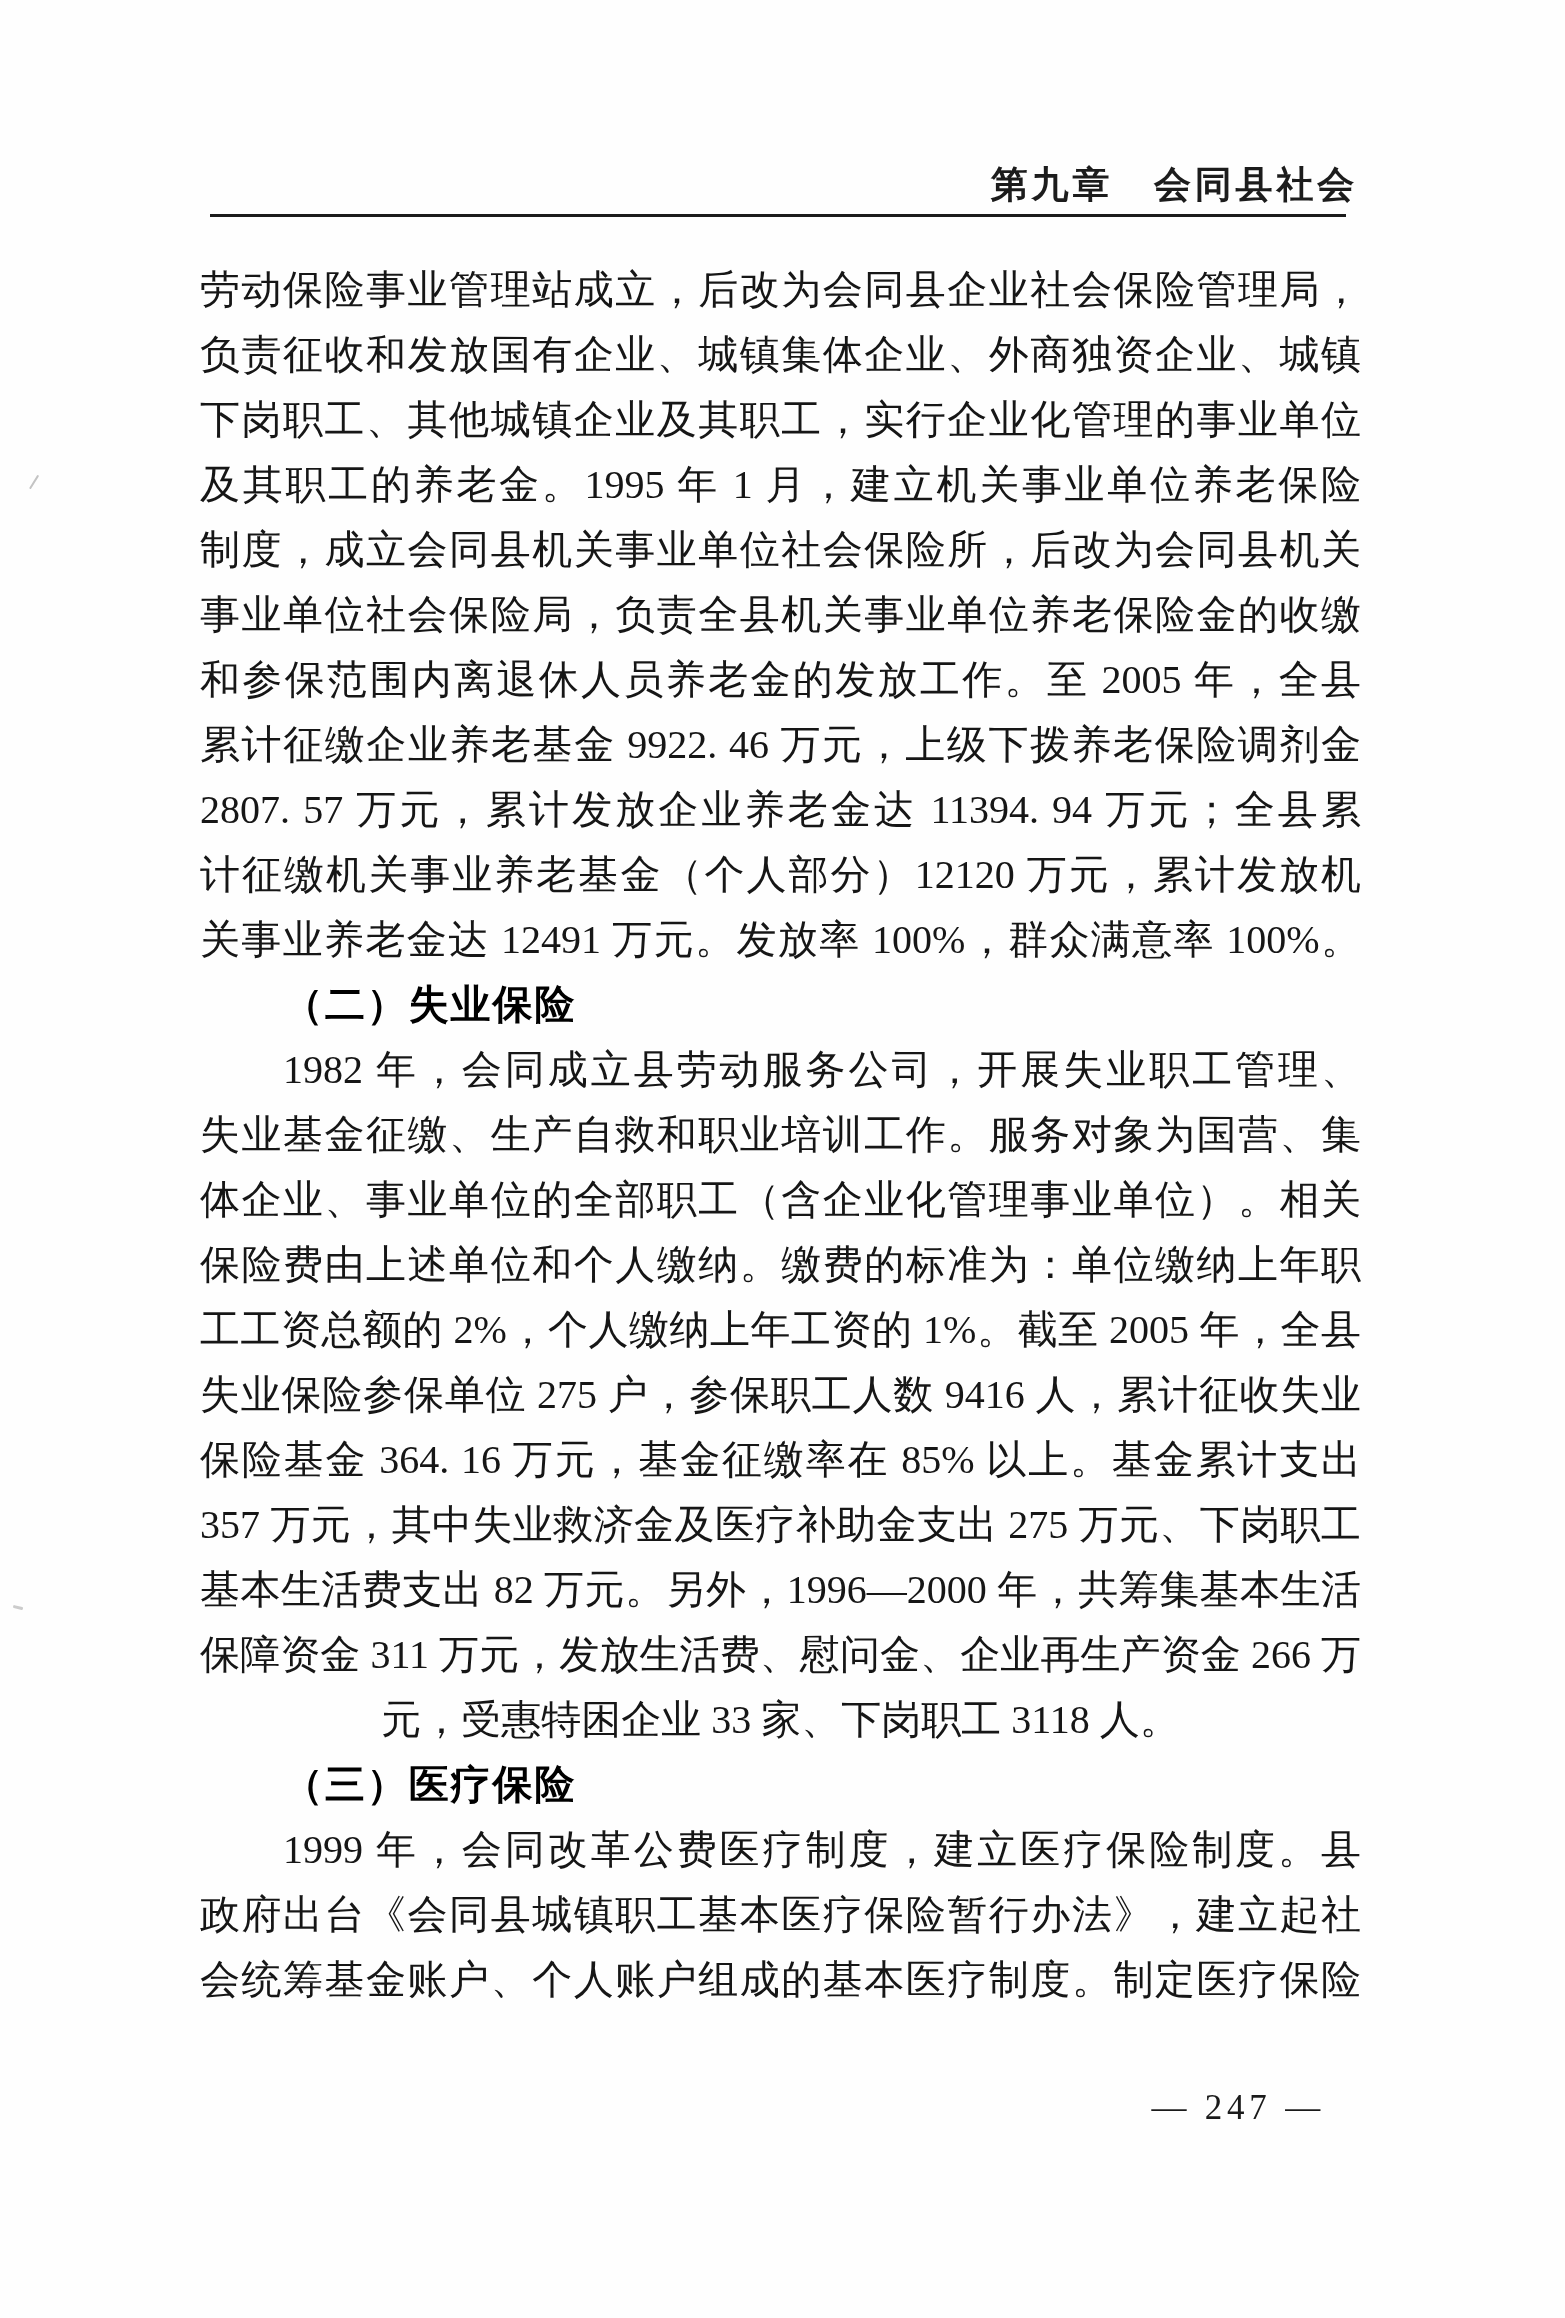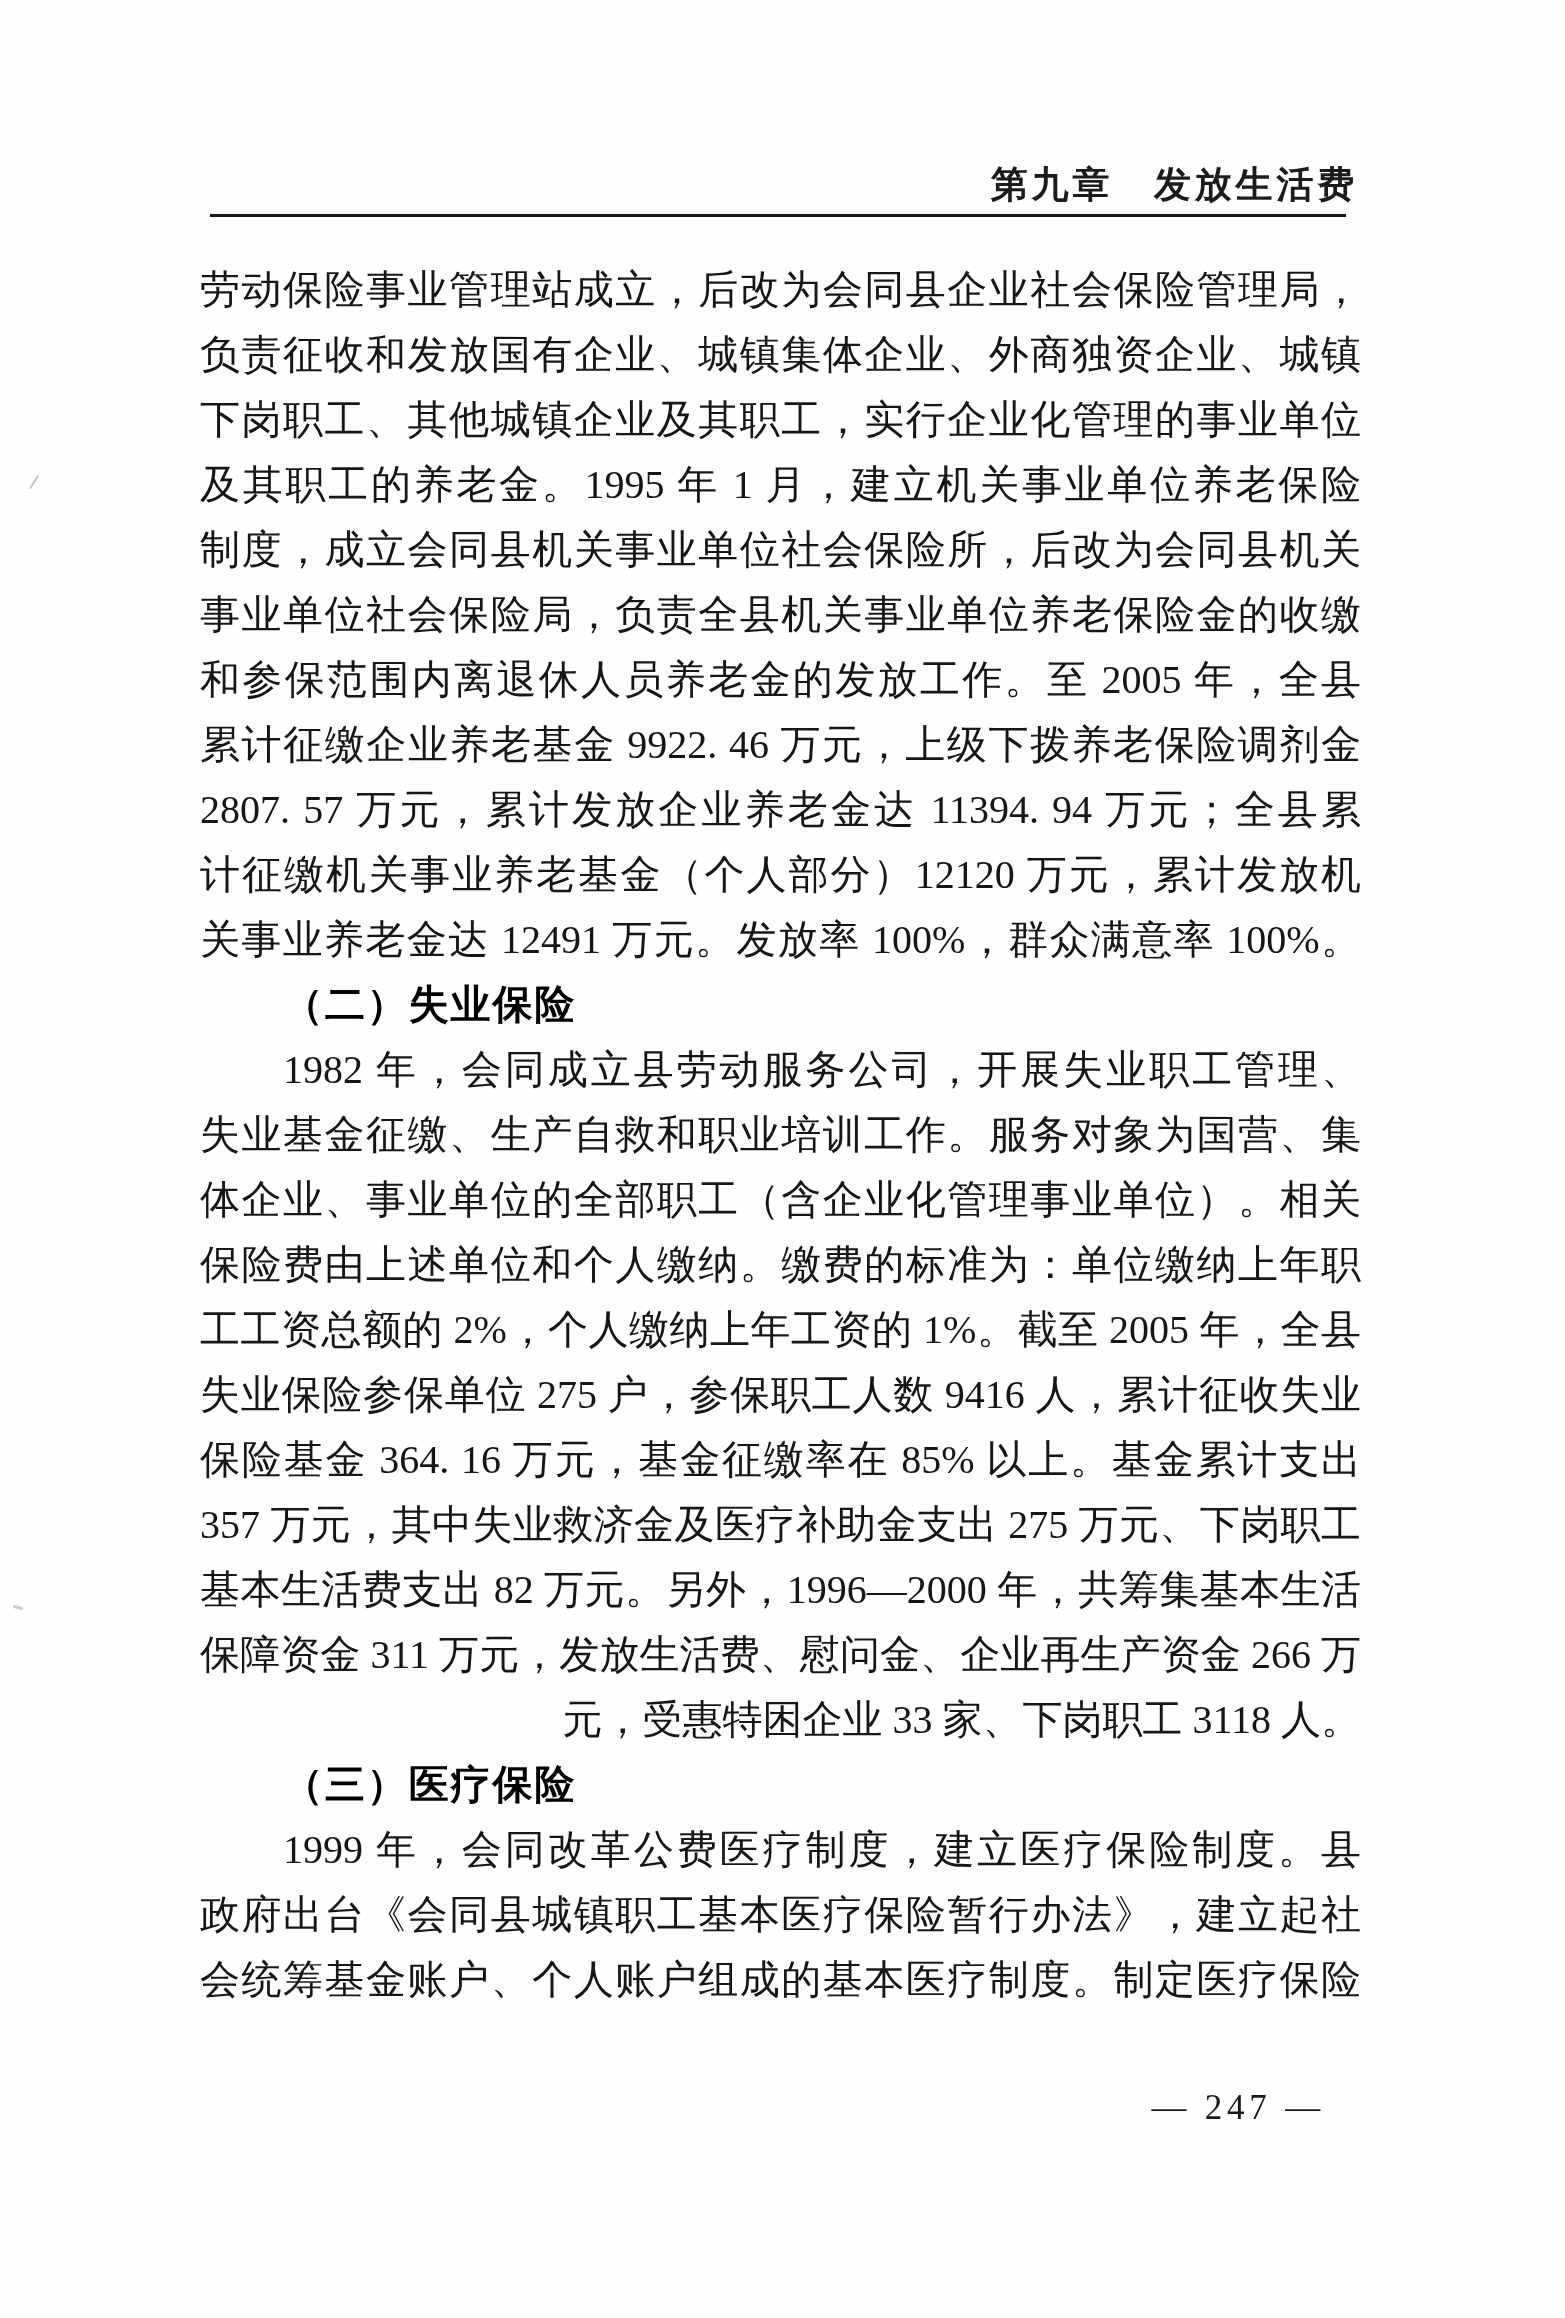--- a/index.html
+++ b/index.html
@@ -43,21 +43,21 @@
     font-size: 40px;
     white-space: nowrap;
     overflow: visible;
   }
   .line.justify {
     white-space: normal;
     text-align: justify;
     text-align-last: justify;
   }
   .line.last {
-    text-align: right;
+    text-align: center;
   }
   .line.indent { text-indent: 83px; }
   .line.subhead {
     font-family: "Liberation Sans", "DejaVu Sans", sans-serif;
     font-weight: 700;
     letter-spacing: 1.9px;
     color: #000000;
   }
   .page-number {
     position: absolute;
@@ -86,21 +86,21 @@
     width: 9.6px; height: 3.4px;
     transform: rotate(14deg);
     background: #cccccc;
   }
 </style>
 </head>
 <body>
 
 <div class="page">
 
-  <div class="chapter-header">第九章　发放生活费</div>
+  <div class="chapter-header">第九章　会同县社会</div>
 
   <div class="header-rule"></div>
 
   <div class="body-text">
       <div class="line justify">劳动保险事业管理站成立，后改为会同县企业社会保险管理局，</div>
       <div class="line justify">负责征收和发放国有企业、城镇集体企业、外商独资企业、城镇</div>
       <div class="line justify">下岗职工、其他城镇企业及其职工，实行企业化管理的事业单位</div>
       <div class="line justify">及其职工的养老金。1995 年 1 月，建立机关事业单位养老保险</div>
       <div class="line justify">制度，成立会同县机关事业单位社会保险所，后改为会同县机关</div>
       <div class="line justify">事业单位社会保险局，负责全县机关事业单位养老保险金的收缴</div>

